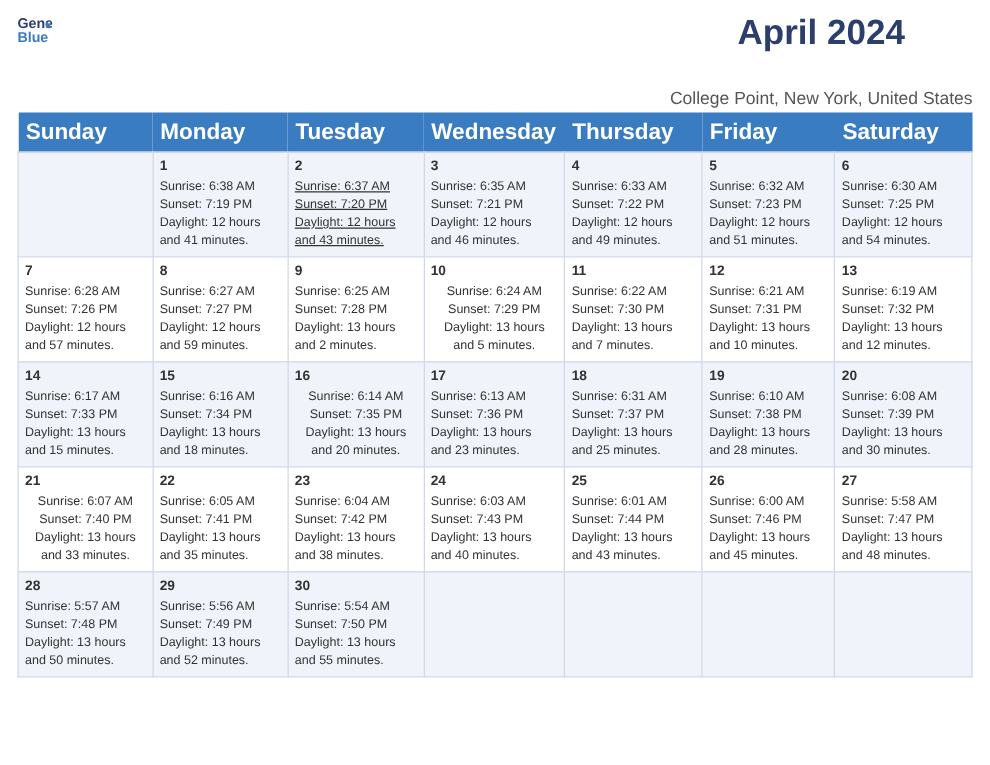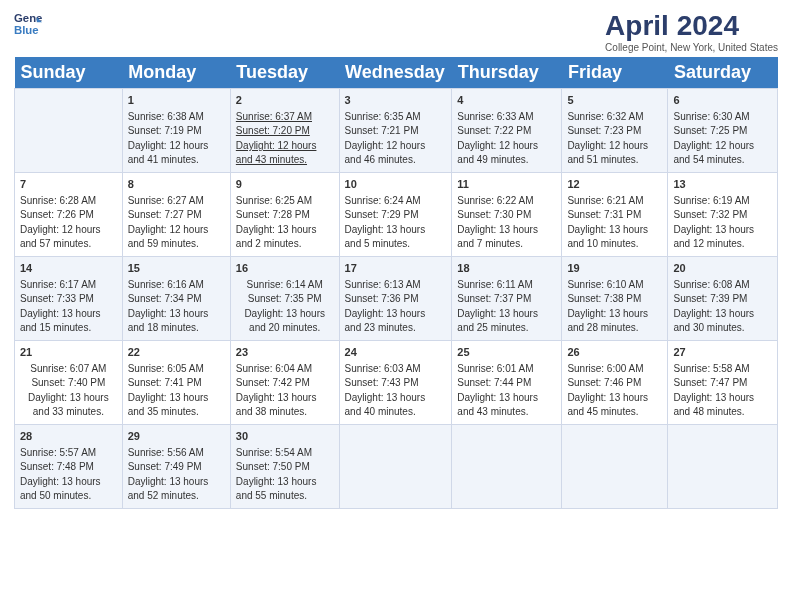--- a/index.html
+++ b/index.html
@@ -23,30 +23,31 @@
     .logo {
       display: flex;
       align-items: center;
       gap: 4px;
     }
     .logo-icon {
       width: 28px;
       height: 28px;
     }
     .title-block {
-      text-align: left;
+      text-align: center;
     }
     .main-title {
       font-size: 28px;
       font-weight: bold;
       color: #2c3e6b;
     }
     .subtitle {
-      font-size: 10px;
+      font-size: 14px;
       color: #555;
+      margin-top: 28px;
     }
     table {
       width: 100%;
       border-collapse: collapse;
       font-size: 10.5px;
     }
     thead tr th {
       background-color: #3a7cc1;
       color: #fff;
       text-align: left;
@@ -173,21 +174,21 @@
           </td>
           <td>
             <span class="date-num">9</span>
             <div class="day-info" style="white-space: pre-line;">Sunrise: 6:25 AM
 Sunset: 7:28 PM
 Daylight: 13 hours
 and 2 minutes.</div>
           </td>
           <td>
             <span class="date-num">10</span>
-            <div class="day-info" style="white-space: pre-line;">Sunrise: 6:24 AM
+            <div class="day-info" style="white-space: pre-line; text-align: center;">Sunrise: 6:24 AM
 Sunset: 7:29 PM
 Daylight: 13 hours
 and 5 minutes.</div>
           </td>
           <td>
             <span class="date-num">11</span>
             <div class="day-info" style="white-space: pre-line;">Sunrise: 6:22 AM
 Sunset: 7:30 PM
 Daylight: 13 hours
 and 7 minutes.</div>
@@ -231,21 +232,21 @@
           </td>
           <td>
             <span class="date-num">17</span>
             <div class="day-info" style="white-space: pre-line;">Sunrise: 6:13 AM
 Sunset: 7:36 PM
 Daylight: 13 hours
 and 23 minutes.</div>
           </td>
           <td>
             <span class="date-num">18</span>
-            <div class="day-info" style="white-space: pre-line;">Sunrise: 6:11 AM
+            <div class="day-info" style="white-space: pre-line;">Sunrise: 6:31 AM
 Sunset: 7:37 PM
 Daylight: 13 hours
 and 25 minutes.</div>
           </td>
           <td>
             <span class="date-num">19</span>
             <div class="day-info" style="white-space: pre-line;">Sunrise: 6:10 AM
 Sunset: 7:38 PM
 Daylight: 13 hours
 and 28 minutes.</div>

